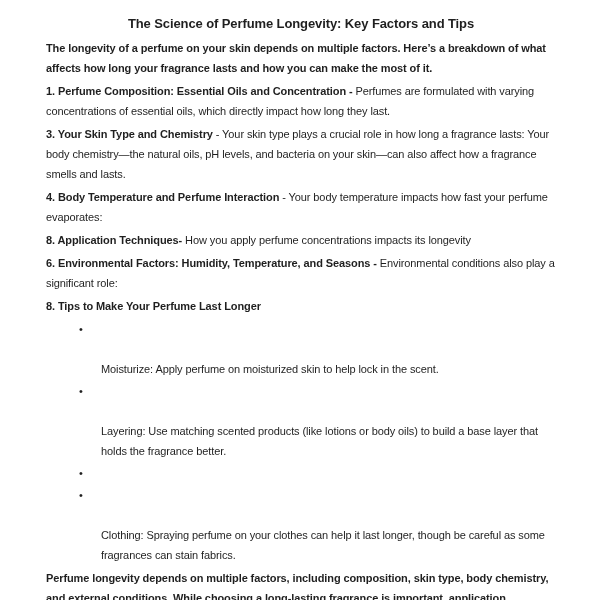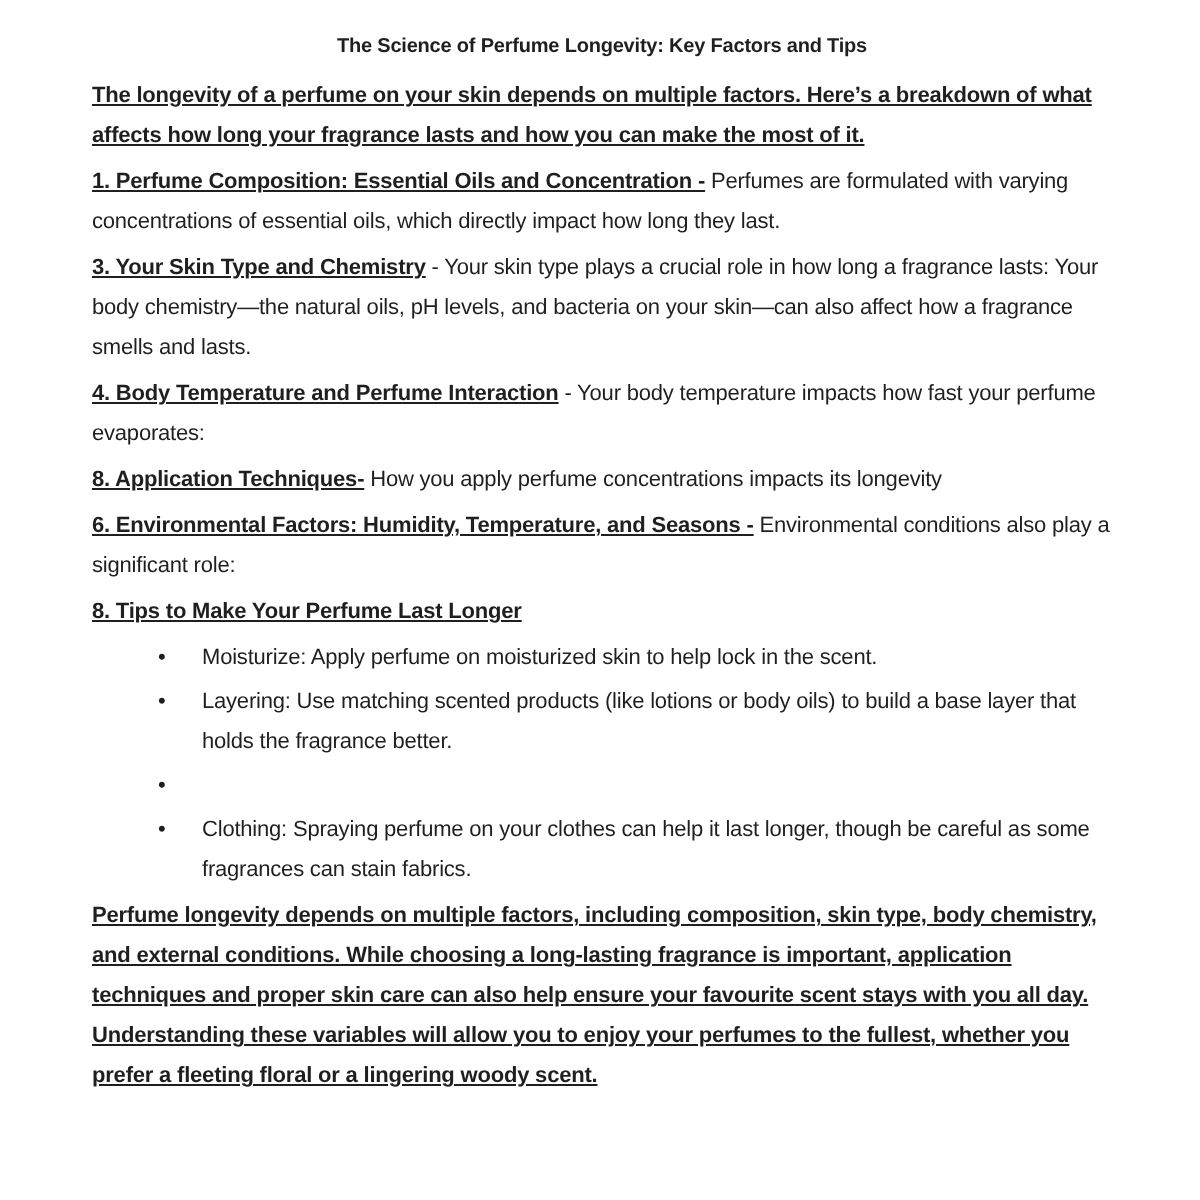--- a/index.html
+++ b/index.html
@@ -18,45 +18,45 @@
     box-sizing: border-box;
     width: 600px;
     height: 600px;
     padding: 14px 44px 0 46px;
     font-size: 11px;
     line-height: 20px;
     letter-spacing: -0.1px;
   }
   .doc-title {
     font-weight: bold;
-    font-size: 10px;
+    font-size: 13px;
     text-align: center;
     margin: 0 0 4px 0;
   }
   .para {
     margin: 0 0 3px 0;
   }
   .bold {
     font-weight: bold;
-    text-decoration: underline;
   }
   .bullet-list {
     margin: 2px 0 3px 0;
   }
   .bullet-item {
     display: flex;
     margin: 0 0 2px 0;
   }
   .bullet-dot {
     flex: 0 0 22px;
     margin-left: 33px;
     text-align: left;
   }
   .bullet-text {
     flex: 1 1 auto;
+    margin-top: 40px;
   }
   .caret {
     display: inline-block;
     width: 1px;
     height: 15px;
     background: #000000;
     vertical-align: middle;
     margin-bottom: 2px;
   }
 </style>

